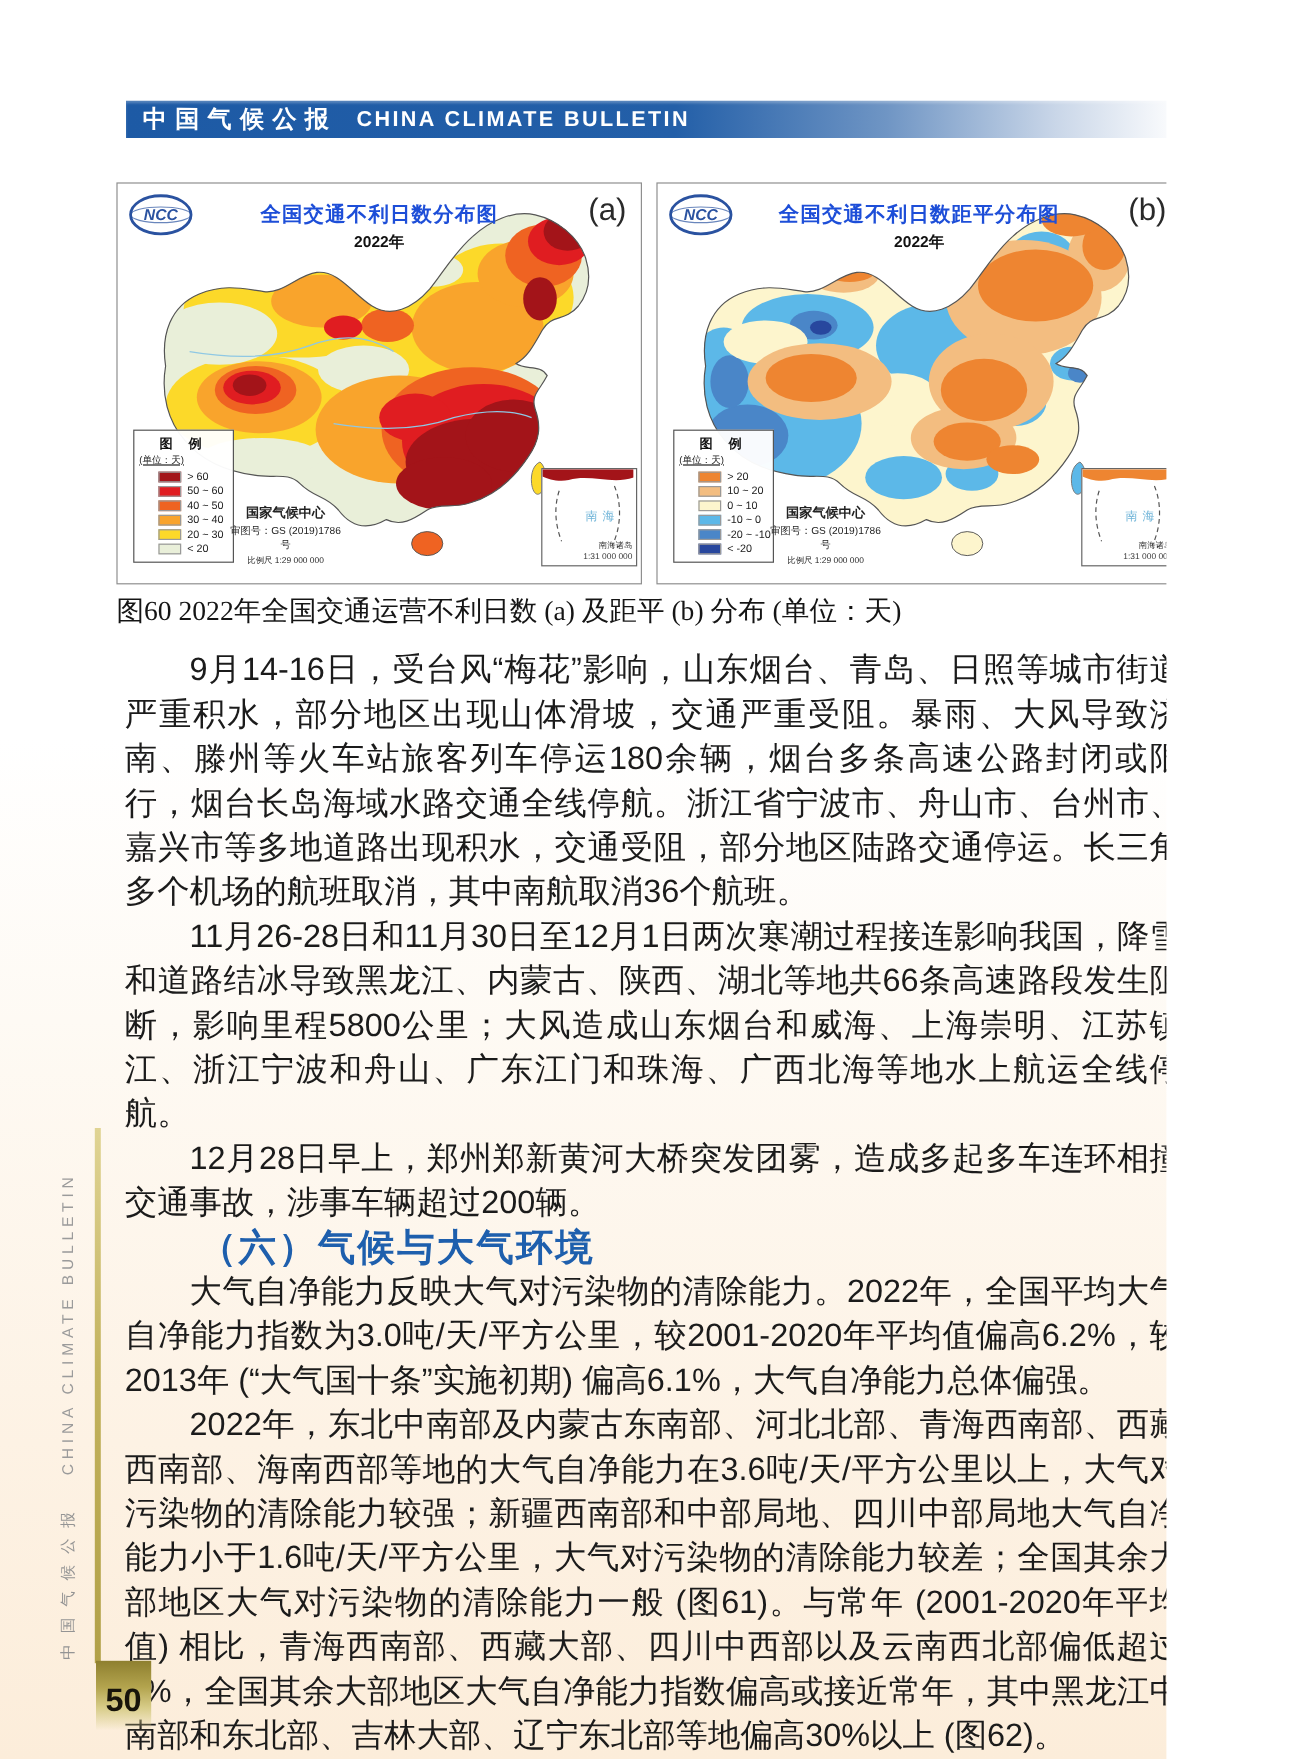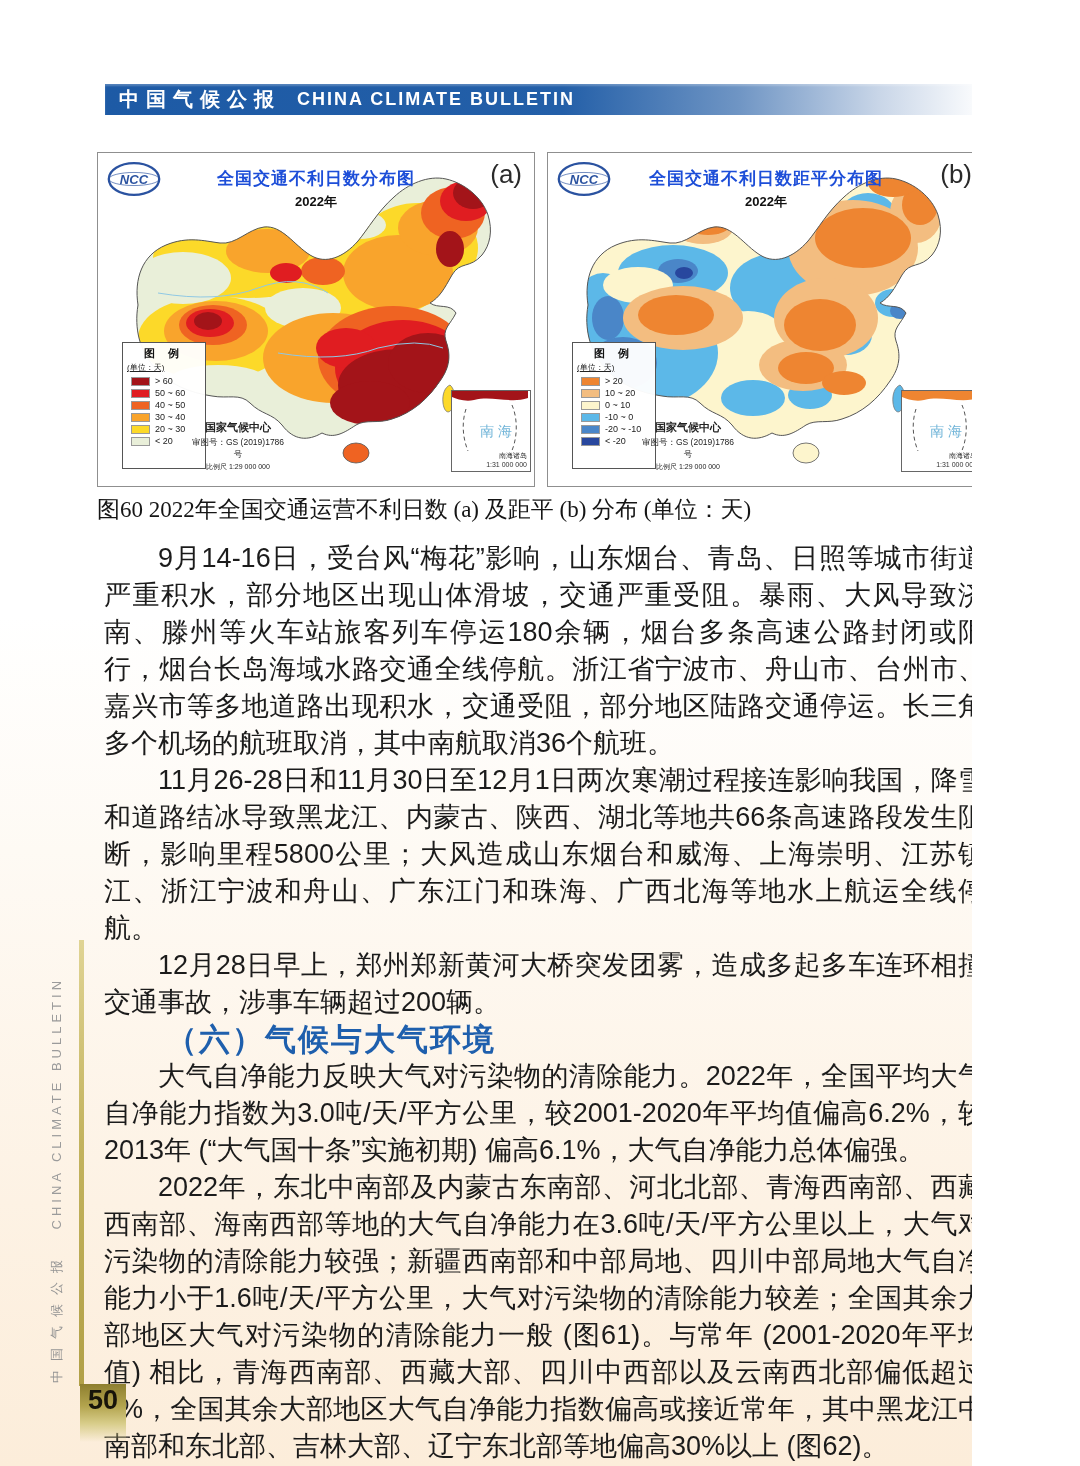--- a/index.html
+++ b/index.html
@@ -17,50 +17,50 @@
   .header-cn{color:#fff;font-weight:bold;font-size:20px;letter-spacing:7px;margin-left:14px;white-space:nowrap;}
   .header-en{color:#fff;font-weight:bold;font-size:18px;letter-spacing:2px;margin-left:16px;white-space:nowrap;}
   
   .figure-row{position:absolute;left:97px;top:152px;width:888px;display:flex;gap:12px;border-radius:25px;}
   .map-panel{position:relative;width:438px;height:335px;background:#fff;border:1px solid #8f8f8f;box-sizing:border-box;overflow:hidden;}
   .map-svg{position:absolute;left:0;top:0;}
   .map-logo{position:absolute;left:8px;top:6px;}
   .map-title{position:absolute;top:14px;left:0;right:0;text-align:center;font-size:17px;font-weight:bold;color:#1d4ed8;letter-spacing:1px;}
   .map-year{position:absolute;top:40px;left:0;right:0;text-align:center;font-size:13px;font-weight:bold;color:#111;}
   .panel-label{position:absolute;right:12px;top:6px;font-size:26px;color:#2a2a2a;}
-  .legend{position:absolute;left:24px;bottom:17px;width:74px;border:1.5px solid #555;background:rgba(255,255,255,.96);padding:3px 4px 20px 4px;box-sizing:content-box;}
+  .legend{position:absolute;left:13px;bottom:17px;width:74px;border:1.5px solid #555;background:rgba(255,255,255,.96);padding:3px 4px 4px 4px;box-sizing:content-box;}
   .legend-title{text-align:center;font-size:11px;font-weight:bold;letter-spacing:5px;color:#111;}
   .legend-unit{text-align:left;font-size:8px;color:#222;margin:1px 0 3px 0;text-decoration:underline;}
-  .legend-row{display:flex;align-items:center;gap:5px;margin:2px 4px;}
+  .legend-row{display:flex;align-items:center;gap:5px;margin:2px 16px;}
   .legend-swatch{width:17px;height:7px;border:0.5px solid #999;flex:0 0 auto;}
   .legend-label{font-size:9px;color:#222;white-space:nowrap;}
   .credits{position:absolute;left:92px;bottom:14px;width:96px;text-align:center;color:#222;}
   .credit1{font-size:11px;font-weight:bold;}
   .credit2{font-size:8.5px;margin-top:2px;}
   .credit3{font-size:7px;margin-top:1px;}
   .inset{position:absolute;right:3px;bottom:14px;width:78px;height:80px;border:1px solid #666;background:#fff;}
   .inset svg{position:absolute;left:0;top:0;}
-  .inset-sea{position:absolute;right:14px;top:32px;color:#6fb4d8;font-size:14px;letter-spacing:4px;font-family:Liberation Mono, monospace;}
+  .inset-sea{position:absolute;right:14px;top:32px;color:#6fb4d8;font-size:10px;letter-spacing:4px;font-family:Liberation Mono, monospace;}
   .inset-label{position:absolute;right:3px;bottom:2px;font-size:7px;color:#333;text-align:right;line-height:1.2;}
   
   .figure-caption{position:absolute;top:494px;left:97px;width:888px;
     font-family:"Liberation Serif","DejaVu Serif",serif;font-size:23px;color:#151515;}
   
   .body-text{position:absolute;left:104px;top:540px;width:881px;font-size:27px;line-height:37px;color:#1b1b1b;text-align:justify;}
   .body-text p{margin:0;text-indent:2em;}
   .section-heading{margin:20px 0 16px 0;font-size:31px;font-weight:900;color:#1e5fad;letter-spacing:2px;text-indent:0;}
   
   .side-line{position:absolute;left:79px;top:940px;width:5px;height:446px;
     background:linear-gradient(180deg,#e0d494 0%,#c3b35e 45%,#b1a047 100%);}
   .side-text{position:absolute;left:-152px;top:1170px;width:420px;height:20px;
     transform:rotate(-90deg);color:#9b9b9b;font-size:13px;letter-spacing:4px;white-space:nowrap;text-align:center;}
   .side-text .cn{letter-spacing:9px;margin-right:14px;color:#949494;}
   .page-num{position:absolute;left:80px;top:1384px;width:46px;height:58px;
     background:linear-gradient(180deg,#8e7f2f 0%,#b3a44e 38%,#d8cd8a 68%,rgba(253,244,230,0) 100%);
-    display:flex;justify-content:center;align-items:flex-start;padding-top:1px;box-sizing:border-box;
+    display:flex;justify-content:center;align-items:flex-start;padding-top:18px;box-sizing:border-box;
     font-weight:bold;font-size:27px;color:#17140a;}
 </style>
 </head>
 <body>
 
 <div class="page">
 
   <div class="header-bar">
     <span class="header-cn">中国气候公报</span>
     <span class="header-en">CHINA CLIMATE BULLETIN</span>

